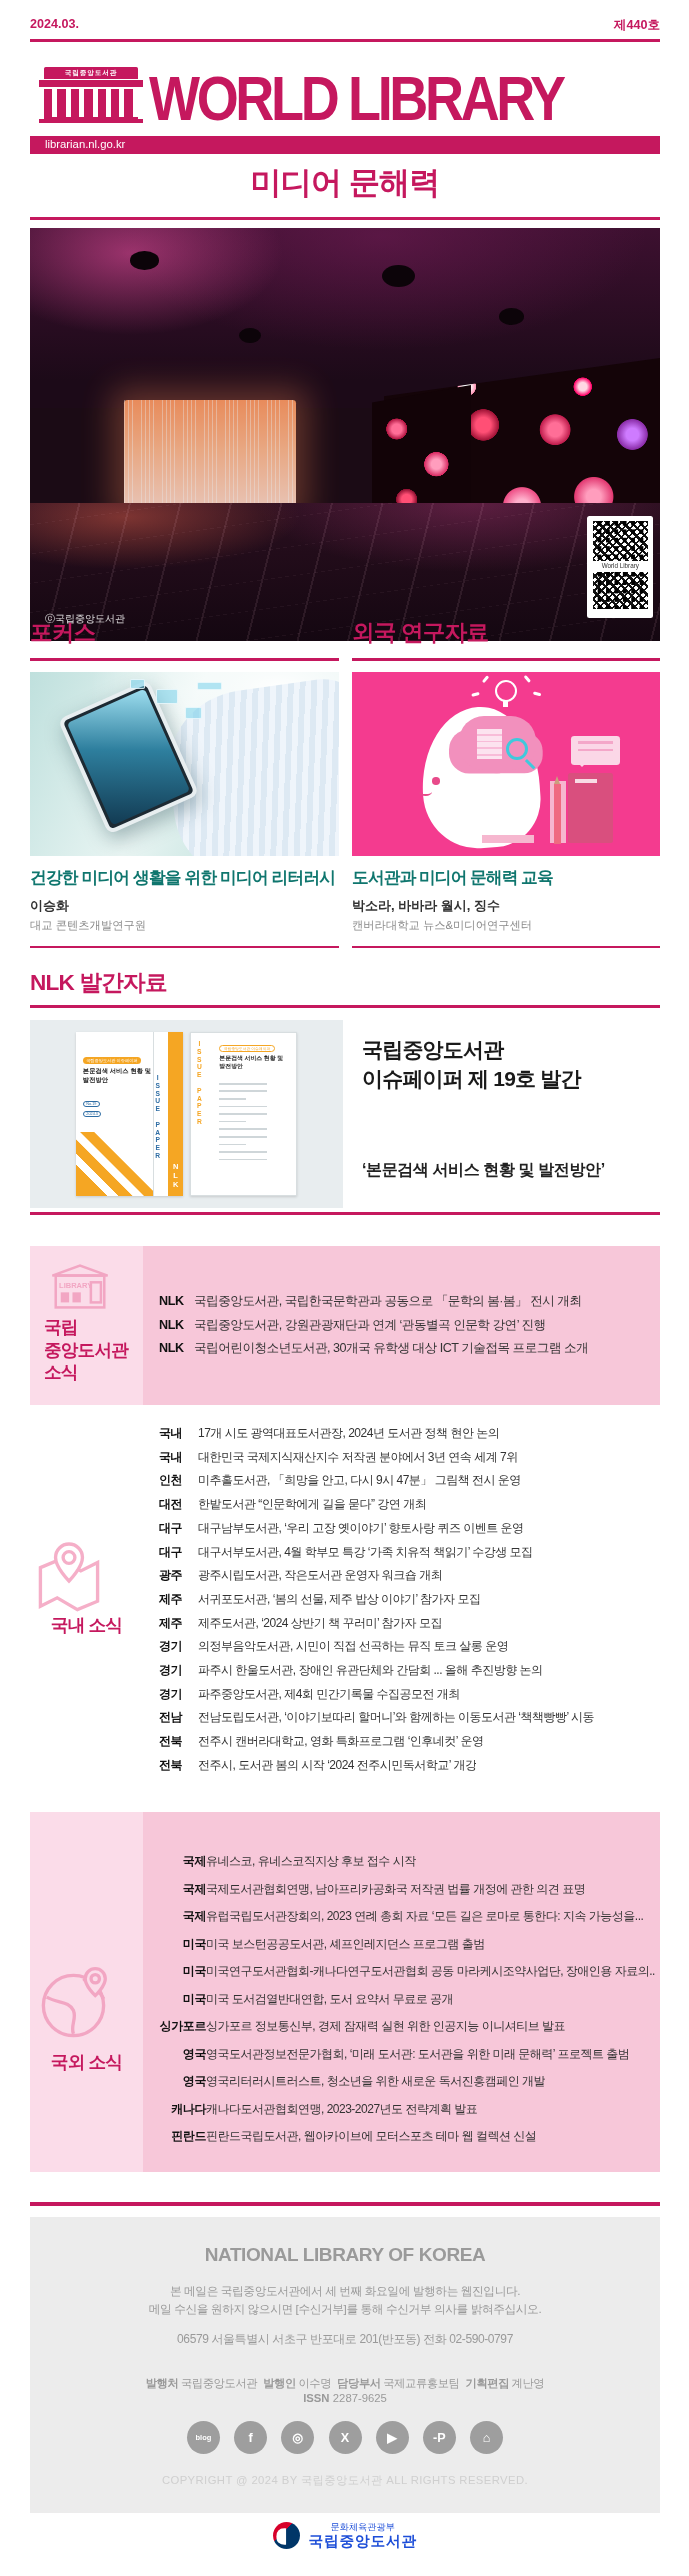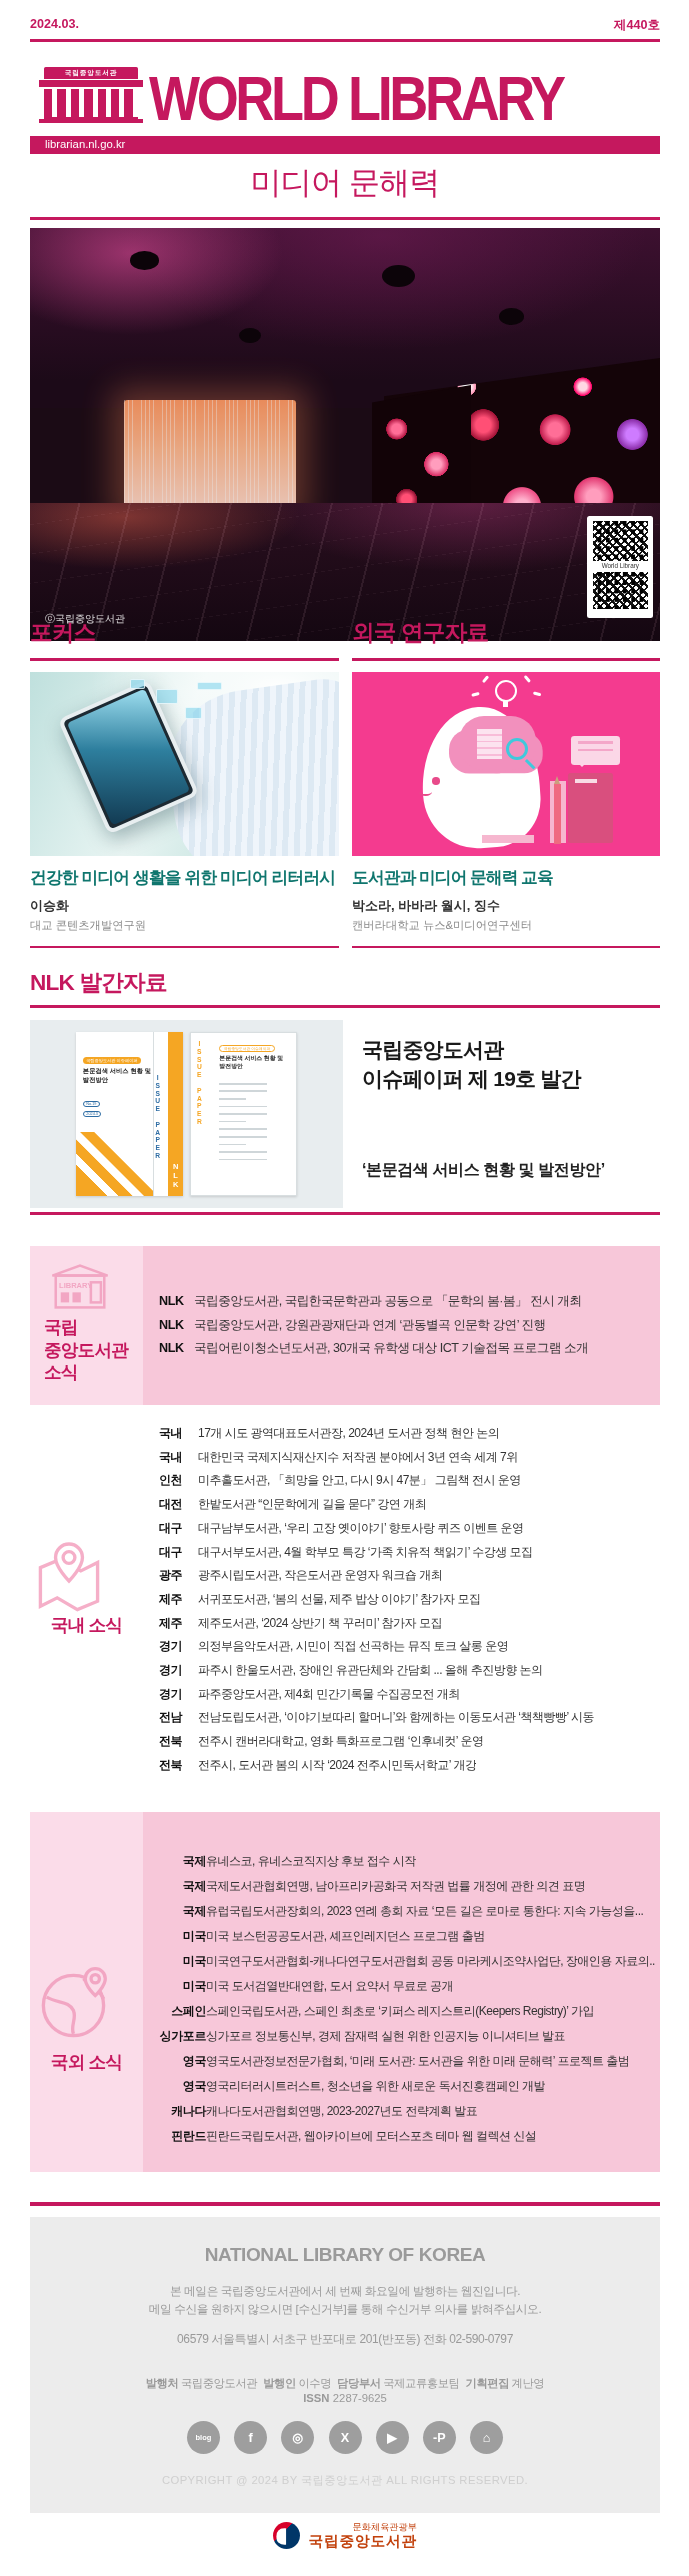--- a/index.html
+++ b/index.html
@@ -17,21 +17,21 @@
                color:#fff; font-size:6.7px; font-weight:bold; text-align:center; line-height:11.7px; letter-spacing:0.8px; }
   .logo-roof { height:6.7px; background:var(--accent,#c5185e); margin:1.7px -5px 0; }
   .logo-cols { height:30px; margin-top:1.7px; background:
       repeating-linear-gradient(90deg,var(--accent,#c5185e) 0 8.4px,#fff 8.4px 13.4px); border-bottom:2.5px solid var(--accent,#c5185e);}
   .logo-base { height:4.2px; background:var(--accent,#c5185e); margin:0 -5px; }
   .wordmark { top:62px; left:149px; width:512px; color:var(--accent,#c5185e); font-weight:bold;
               font-size:53px; letter-spacing:-3.3px; transform:scale(1.02,1.18); transform-origin:left top; white-space:nowrap; }
   .url-bar { top:136px; left:30px; width:630px; height:17.6px; background:var(--accent,#c5185e);
              color:#fff; font-size:11.3px; line-height:17.6px; padding-left:15px; }
   .main-title { top:162px; left:0; width:690px; text-align:center; color:var(--accent,#c5185e);
-                font-size:31px; font-weight:normal; letter-spacing:-0.8px; }
+                font-size:31px; font-weight:bold; letter-spacing:-0.8px; }
   .rule-2 { top:217px; height:2.5px; }
 
   
   .hero { top:228px; left:30px; width:630px; height:413px; background:#1b0b15; overflow:hidden; }
   .hero-ceiling { position:absolute; top:0; left:0; width:630px; height:180px;
       background:radial-gradient(218px 117px at 100px 25px,rgba(235,80,160,.55),transparent 70%),
                  radial-gradient(352px 151px at 352px 8.4px,rgba(120,30,90,.5),transparent 75%),
                  linear-gradient(#3d1030,#1c0a18 85%); }
   .hero-spot { position:absolute; background:#0c0409; border-radius:50%; }
   .hero-curtain { position:absolute; top:172px; left:94px; width:172px; height:111px; border-radius:3.3px;
@@ -201,21 +201,21 @@
   .s-ic { width:33px; height:33px; border-radius:50%; background:var(--icon-gray,#9e9e9e); color:#fff;
           display:flex; align-items:center; justify-content:center; font-weight:bold; font-size:12.6px; cursor:pointer; }
   .s-ic.small { font-size:7.5px; }
   .f-copy { position:absolute; top:256px; width:100%; font-size:11.3px; color:#cfcfcf; letter-spacing:0.4px; }
 
   .gov { top:2522px; left:0; width:690px; display:flex; justify-content:center; align-items:center; gap:8.4px; }
   .taegeuk { width:27px; height:27px; border-radius:50%; position:relative; overflow:hidden;
       background:linear-gradient(135deg,#d7002a 0 38%,#003668 38% 100%); }
   .taegeuk::after { content:""; position:absolute; left:3.3px; top:5.9px; width:16.7px; height:16.7px;
       border-radius:50%; background:#fff; clip-path:polygon(0 0,58% 0,58% 100%,0 100%); }
-  .gov-text { text-align:right; color:#c2410c; line-height:1.15; }
+  .gov-text { text-align:center; color:#1d4ed8; line-height:1.15; }
   .gov-min { font-size:9.2px; }
   .gov-lib { font-size:14.7px; font-weight:bold; letter-spacing:0.8px; }
 </style>
 </head>
 <body>
 
 <div class="page">
 
   <div class="abs date-row">
     <span>2024.03.</span>
@@ -487,24 +487,20 @@
         <span class="news-tag">미국</span>
         <span class="news-text">미국연구도서관협회-캐나다연구도서관협회 공동 마라케시조약사업단, 장애인용 자료의...</span>
       </div>
 
       <div class="news-row">
         <span class="news-tag">미국</span>
         <span class="news-text">미국 도서검열반대연합, 도서 요약서 무료로 공개</span>
       </div>
 
 
-      <div class="news-row">
-        <span class="news-tag">스페인</span>
-        <span class="news-text">스페인국립도서관, 스페인 최초로 ‘키퍼스 레지스트리(Keepers Registry)’ 가입</span>
-      </div>
 
       <div class="news-row">
         <span class="news-tag">싱가포르</span>
         <span class="news-text">싱가포르 정보통신부, 경제 잠재력 실현 위한 인공지능 이니셔티브 발표</span>
       </div>
 
       <div class="news-row">
         <span class="news-tag">영국</span>
         <span class="news-text">영국도서관정보전문가협회, ‘미래 도서관: 도서관을 위한 미래 문해력’ 프로젝트 출범</span>
       </div>

